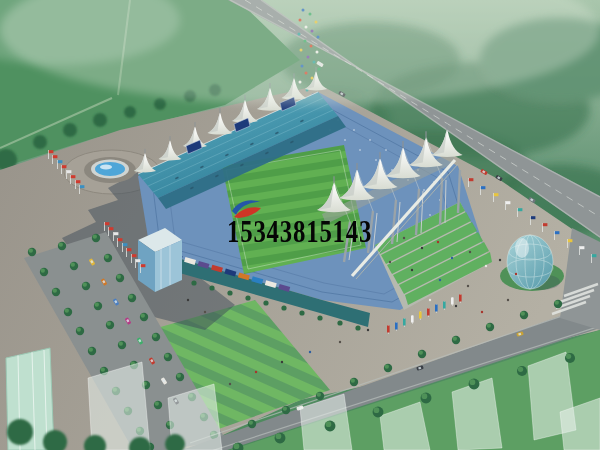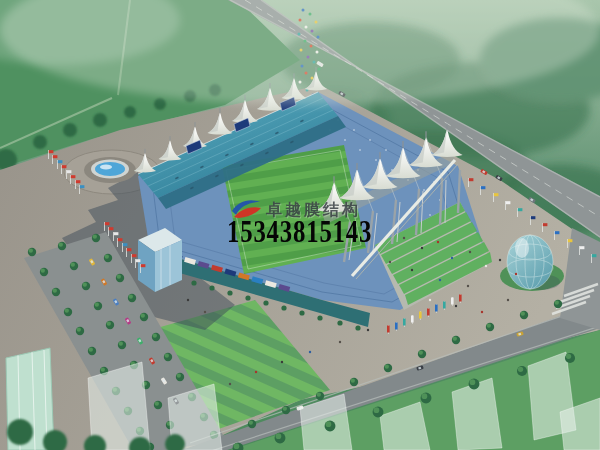--- a/index.html
+++ b/index.html
@@ -547,16 +547,15 @@
     <ellipse cx="300" cy="30" rx="300" ry="75" fill="#e4ecdf" opacity=".3" filter="url(#soft)"></ellipse>
     <ellipse cx="60" cy="20" rx="120" ry="45" fill="#ffffff" opacity=".18" filter="url(#soft)"></ellipse>
   </g>
 </svg>
 
 <div class="watermark">
   <svg class="wm-logo" viewBox="0 0 32 27">
     <path d="M2,15 C8,5 20,2 30,6 C20,6 10,10 6,19 Z" style="fill:var(--logo-blue)"></path>
     <path d="M4,21 C12,12 22,10 31,12 C25,19 12,24 4,21 Z" style="fill:var(--logo-red)"></path>
   </svg>
-  <div class="wm-company">卓越膜结构</div>
   <div class="wm-phone">15343815143</div>
 </div>
 </div>
 
 </body></html>

